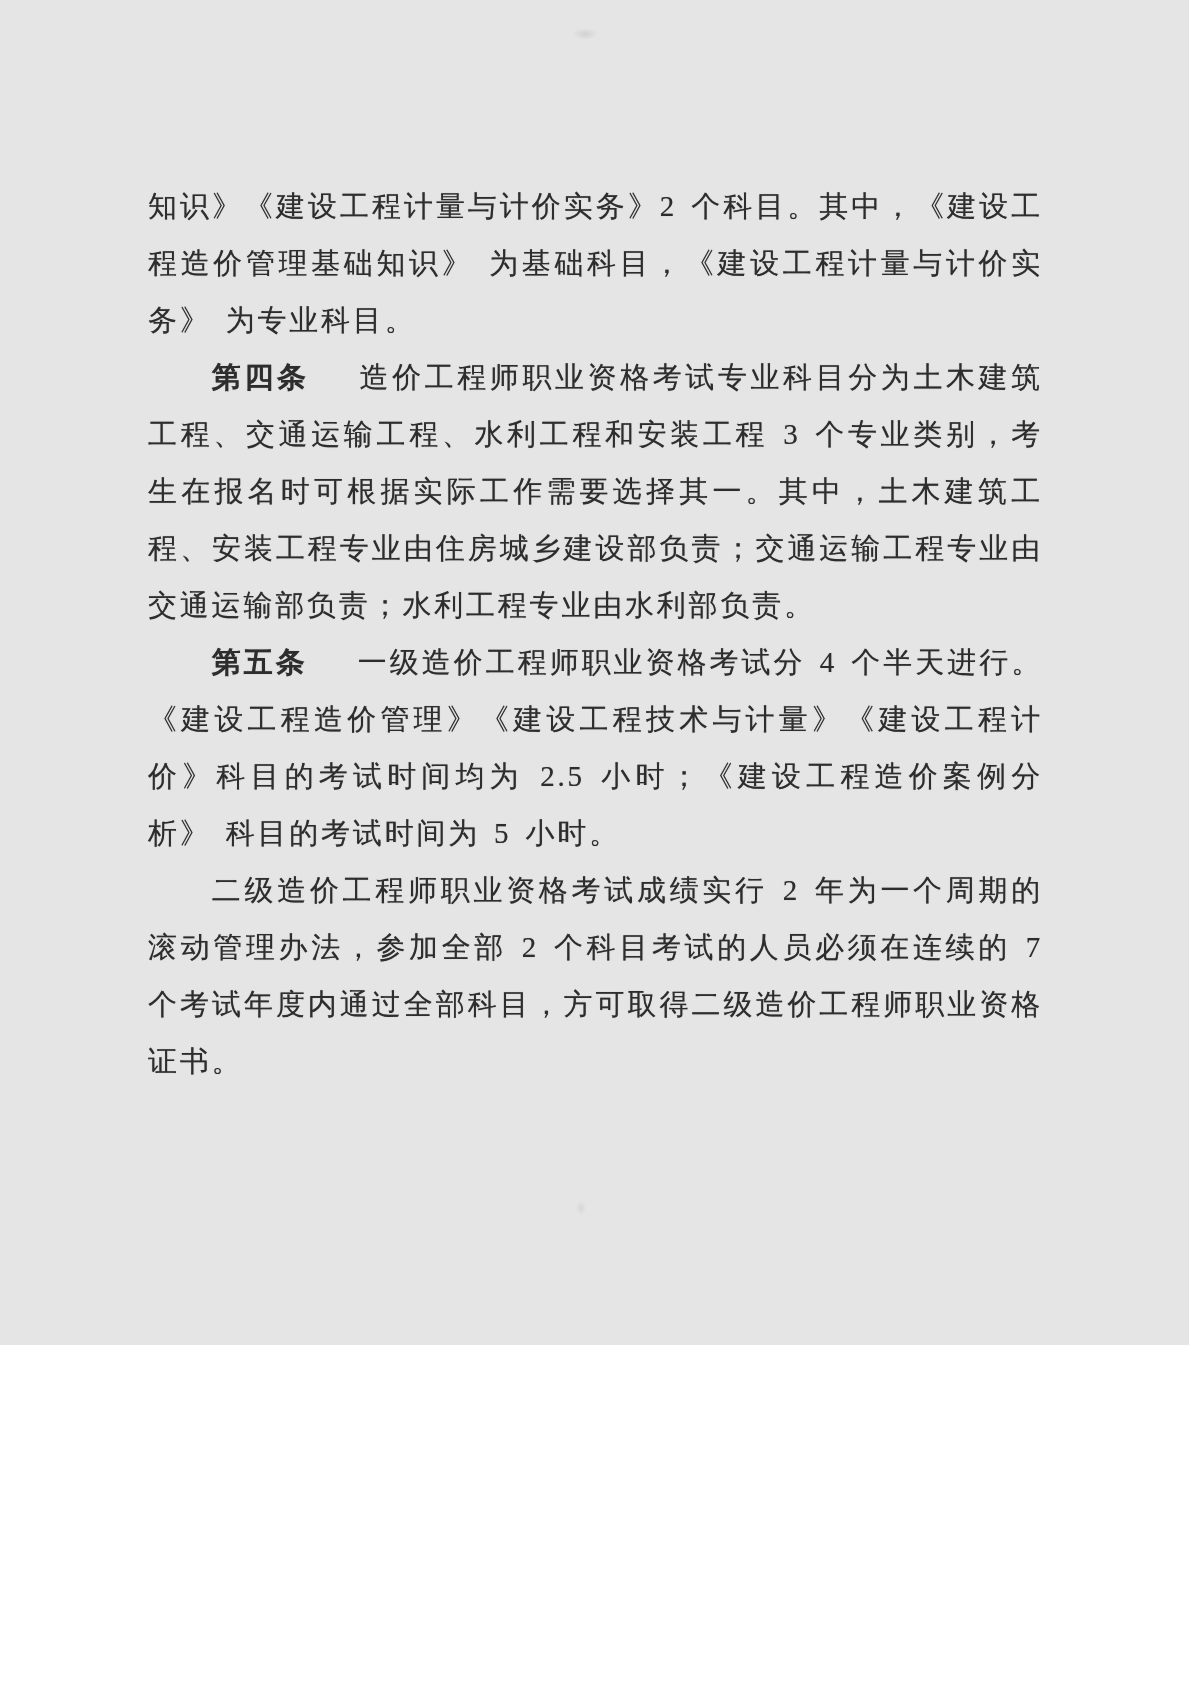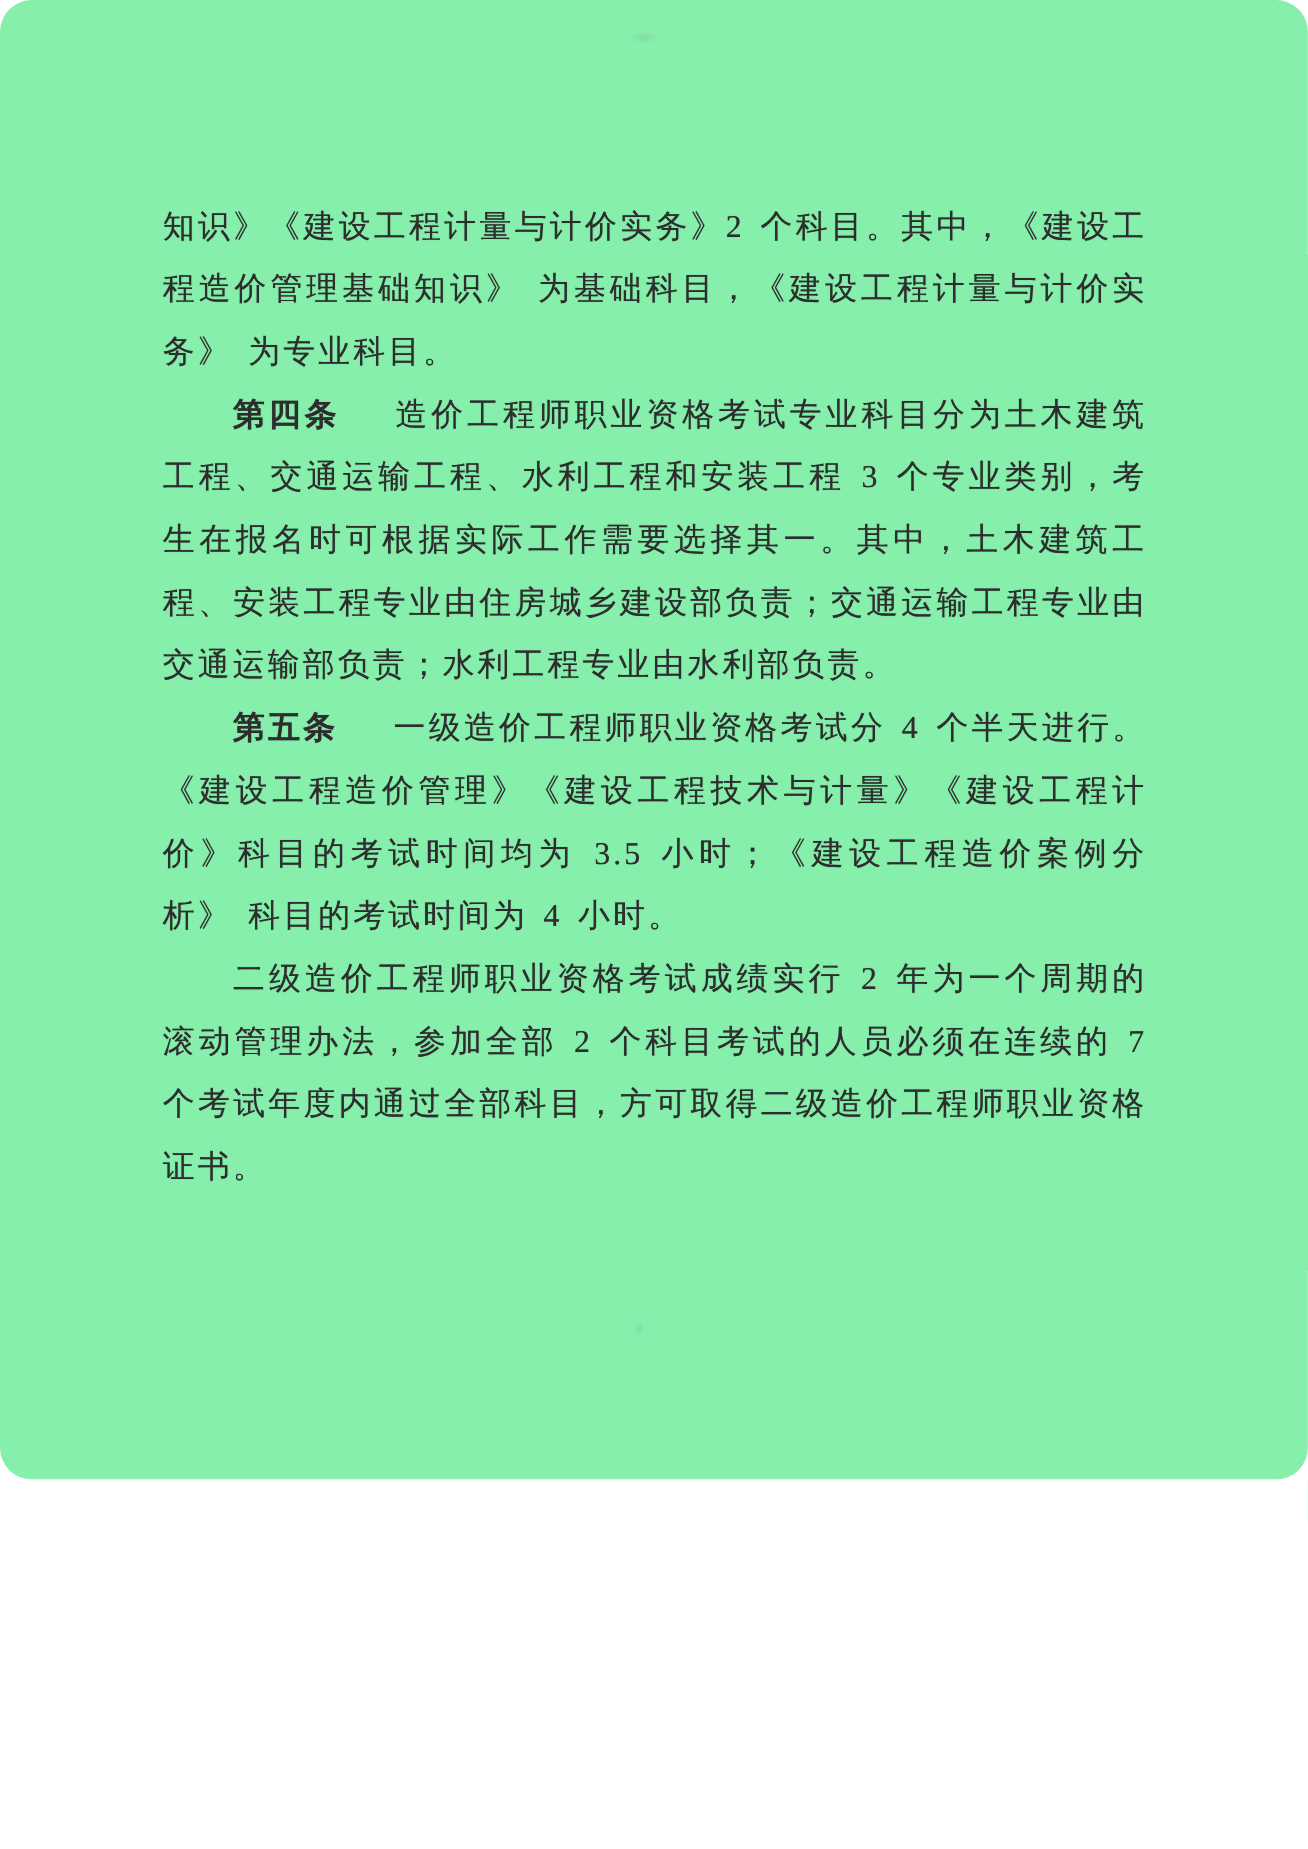--- a/index.html
+++ b/index.html
@@ -4,25 +4,24 @@
 <style>
   html, body {
     margin: 0;
     padding: 0;
     background: #ffffff;
   }
   .page {
     position: relative;
     width: 1189px;
     height: 1345px;
-    background: #86efac;
+    background: #e5e5e5;
     overflow: hidden;
     font-family: "Liberation Serif", serif;
     color: #2d2d2d;
-    border-radius: 29px;
   }
   
   .smudge-top {
     position: absolute;
     left: 572px;
     top: 28px;
     width: 26px;
     height: 12px;
     background: radial-gradient(ellipse at center, rgba(120,120,120,0.18), rgba(120,120,120,0) 70%);
     pointer-events: none;
@@ -78,21 +77,21 @@
 
   <div class="smudge-top"></div>
   <div class="smudge-mid"></div>
 
   <main class="body-text">
 
     <p class="para no-indent"><span>知识》《建设工程计量与计价实务》2 个科目。其中，《建设工程造价管理基础知识》 为基础科目，《建设工程计量与计价实务》 为专业科目。</span></p>
 
     <p class="para"><span class="term">第四条</span><span>造价工程师职业资格考试专业科目分为土木建筑工程、交通运输工程、水利工程和安装工程 3 个专业类别，考生在报名时可根据实际工作需要选择其一。其中，土木建筑工程、安装工程专业由住房城乡建设部负责；交通运输工程专业由交通运输部负责；水利工程专业由水利部负责。</span></p>
 
-    <p class="para"><span class="term">第五条</span><span>一级造价工程师职业资格考试分 4 个半天进行。《建设工程造价管理》《建设工程技术与计量》《建设工程计价》科目的考试时间均为 3.5 小时；《建设工程造价案例分析》 科目的考试时间为 4 小时。</span></p>
+    <p class="para"><span class="term">第五条</span><span>一级造价工程师职业资格考试分 4 个半天进行。《建设工程造价管理》《建设工程技术与计量》《建设工程计价》科目的考试时间均为 2.5 小时；《建设工程造价案例分析》 科目的考试时间为 5 小时。</span></p>
 
 
 
     <p class="para"><span>二级造价工程师职业资格考试成绩实行 2 年为一个周期的滚动管理办法，参加全部 2 个科目考试的人员必须在连续的 7 个考试年度内通过全部科目，方可取得二级造价工程师职业资格证书。</span></p>
 
   </main>
 
   <div class="page-number">— 13 —</div>
 
 </div>

